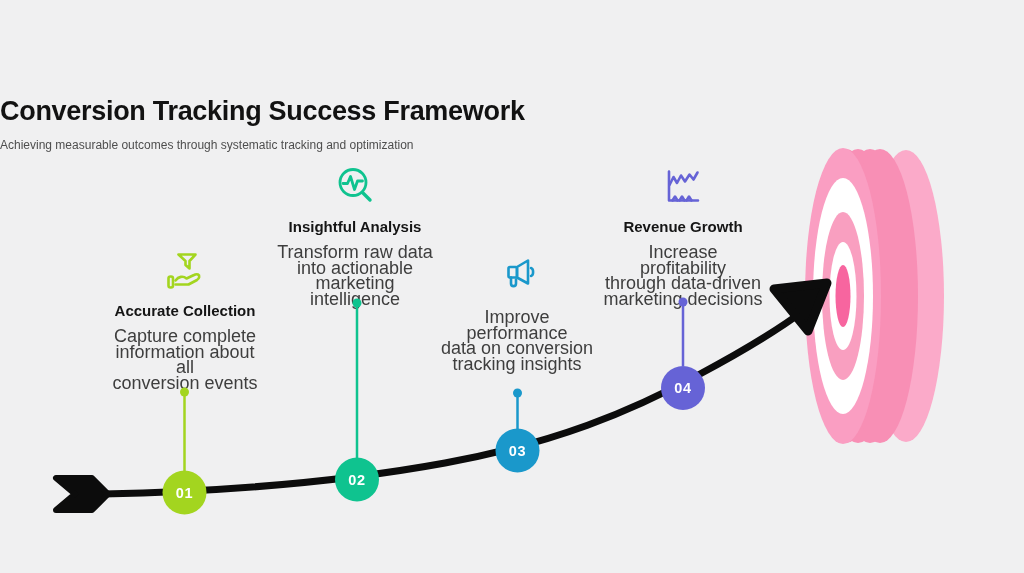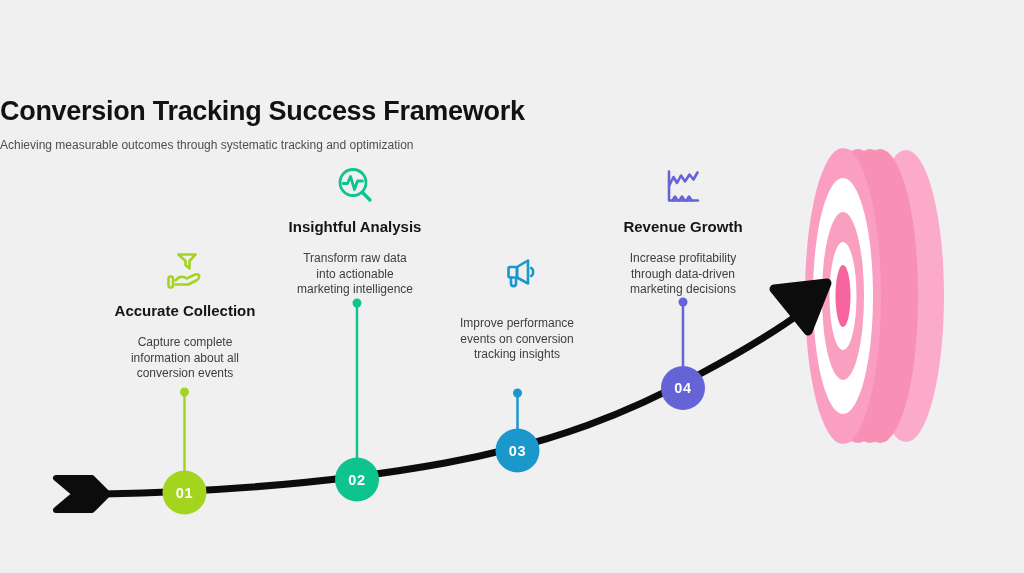--- a/index.html
+++ b/index.html
@@ -39,22 +39,22 @@
   }
   .step .icon-wrap { height: 46px; margin-bottom: 9px; }
   .step h3 {
     margin: 0 0 7px 0;
     font-size: 15px;
     line-height: 16px;
     font-weight: bold;
     color: #151515;
   }
   .step p {
-    margin: 16px;
-    font-size: 12px;
+    margin: 10px;
+    font-size: 18px;
     line-height: 15.5px;
     color: #3E3E3E;
     white-space: pre-line;
   }
   .step-1 { left: 95px;  top: 248px; }
   .step-2 { left: 265px; top: 164px; }
   .step-3 { left: 427px; top: 254px; }
   .step-4 { left: 593px; top: 164px; }
   .overlay-svg {
     position: absolute;
@@ -117,21 +117,21 @@
       <svg width="46" height="46" viewBox="0 0 46 46">
         <g fill="none" stroke-width="2.6" stroke-linecap="round" stroke-linejoin="round" stroke="#1A98CB">
           <path d="M 23 13 L 34 6.5 L 34 29.5 L 23 23.5 Z"></path>
           <rect x="14.5" y="13" width="8.5" height="10.5" rx="1.5"></rect>
           <path d="M 37 14 C 39.8 14.8 39.8 21.2 37 22"></path>
           <path d="M 17 23.5 L 17 29.5 C 17 33 22 33 22 29.5 L 22 25.5"></path>
         </g>
       </svg>
     </div>
     <p>Improve performance
-events on conversion
+data on conversion
 tracking insights</p>
   </div>
 
   <div class="step step-4">
     <div class="icon-wrap">
       <svg width="46" height="46" viewBox="0 0 46 46">
         <g fill="none" stroke-width="2.6" stroke-linecap="round" stroke-linejoin="round" stroke="#6663D6">
           <path d="M 9 7.5 V 36.5 H 38"></path>
           <path d="M 9.5 21 L 13.5 13 L 17 19 L 21 11.5 L 25 17.5 L 29.5 10.5 L 33.5 15.5 L 37.5 8.5"></path>
           <path d="M 12.5 36.5 L 15 32.5 L 17.5 36.5 M 19.5 36.5 L 22 32.5 L 24.5 36.5 M 26.5 36.5 L 29 32.5 L 31.5 36.5"></path>

